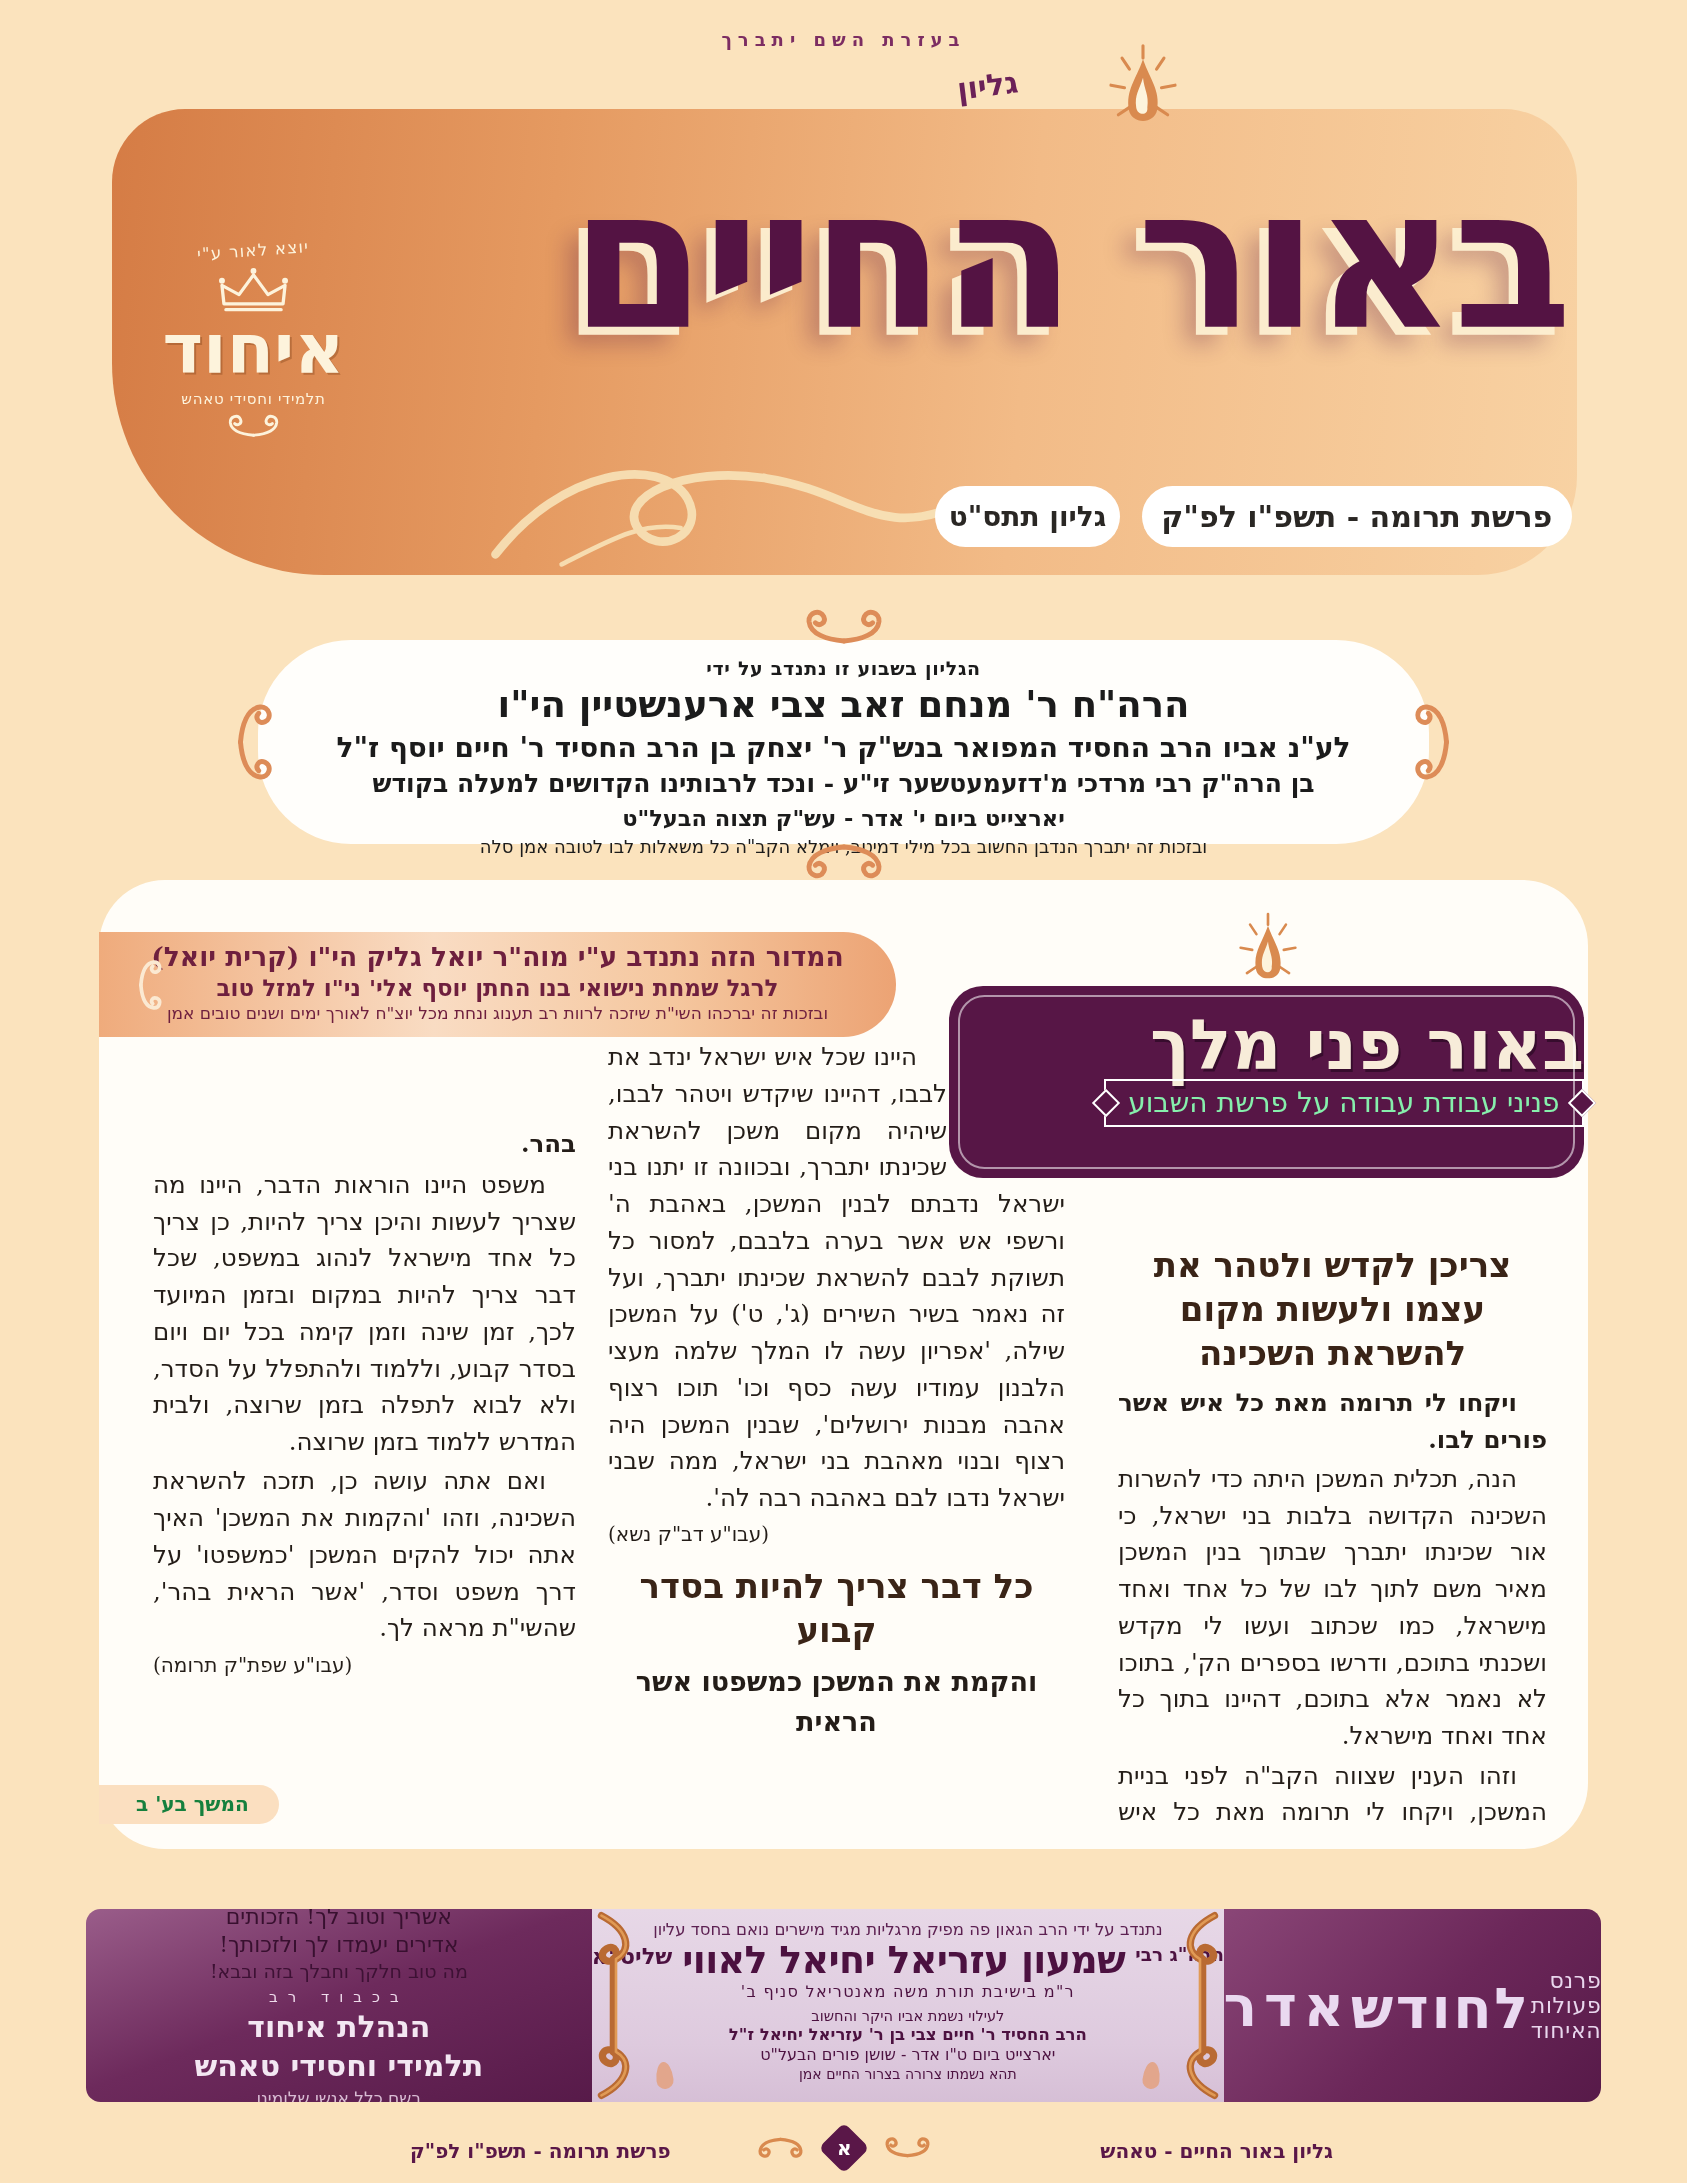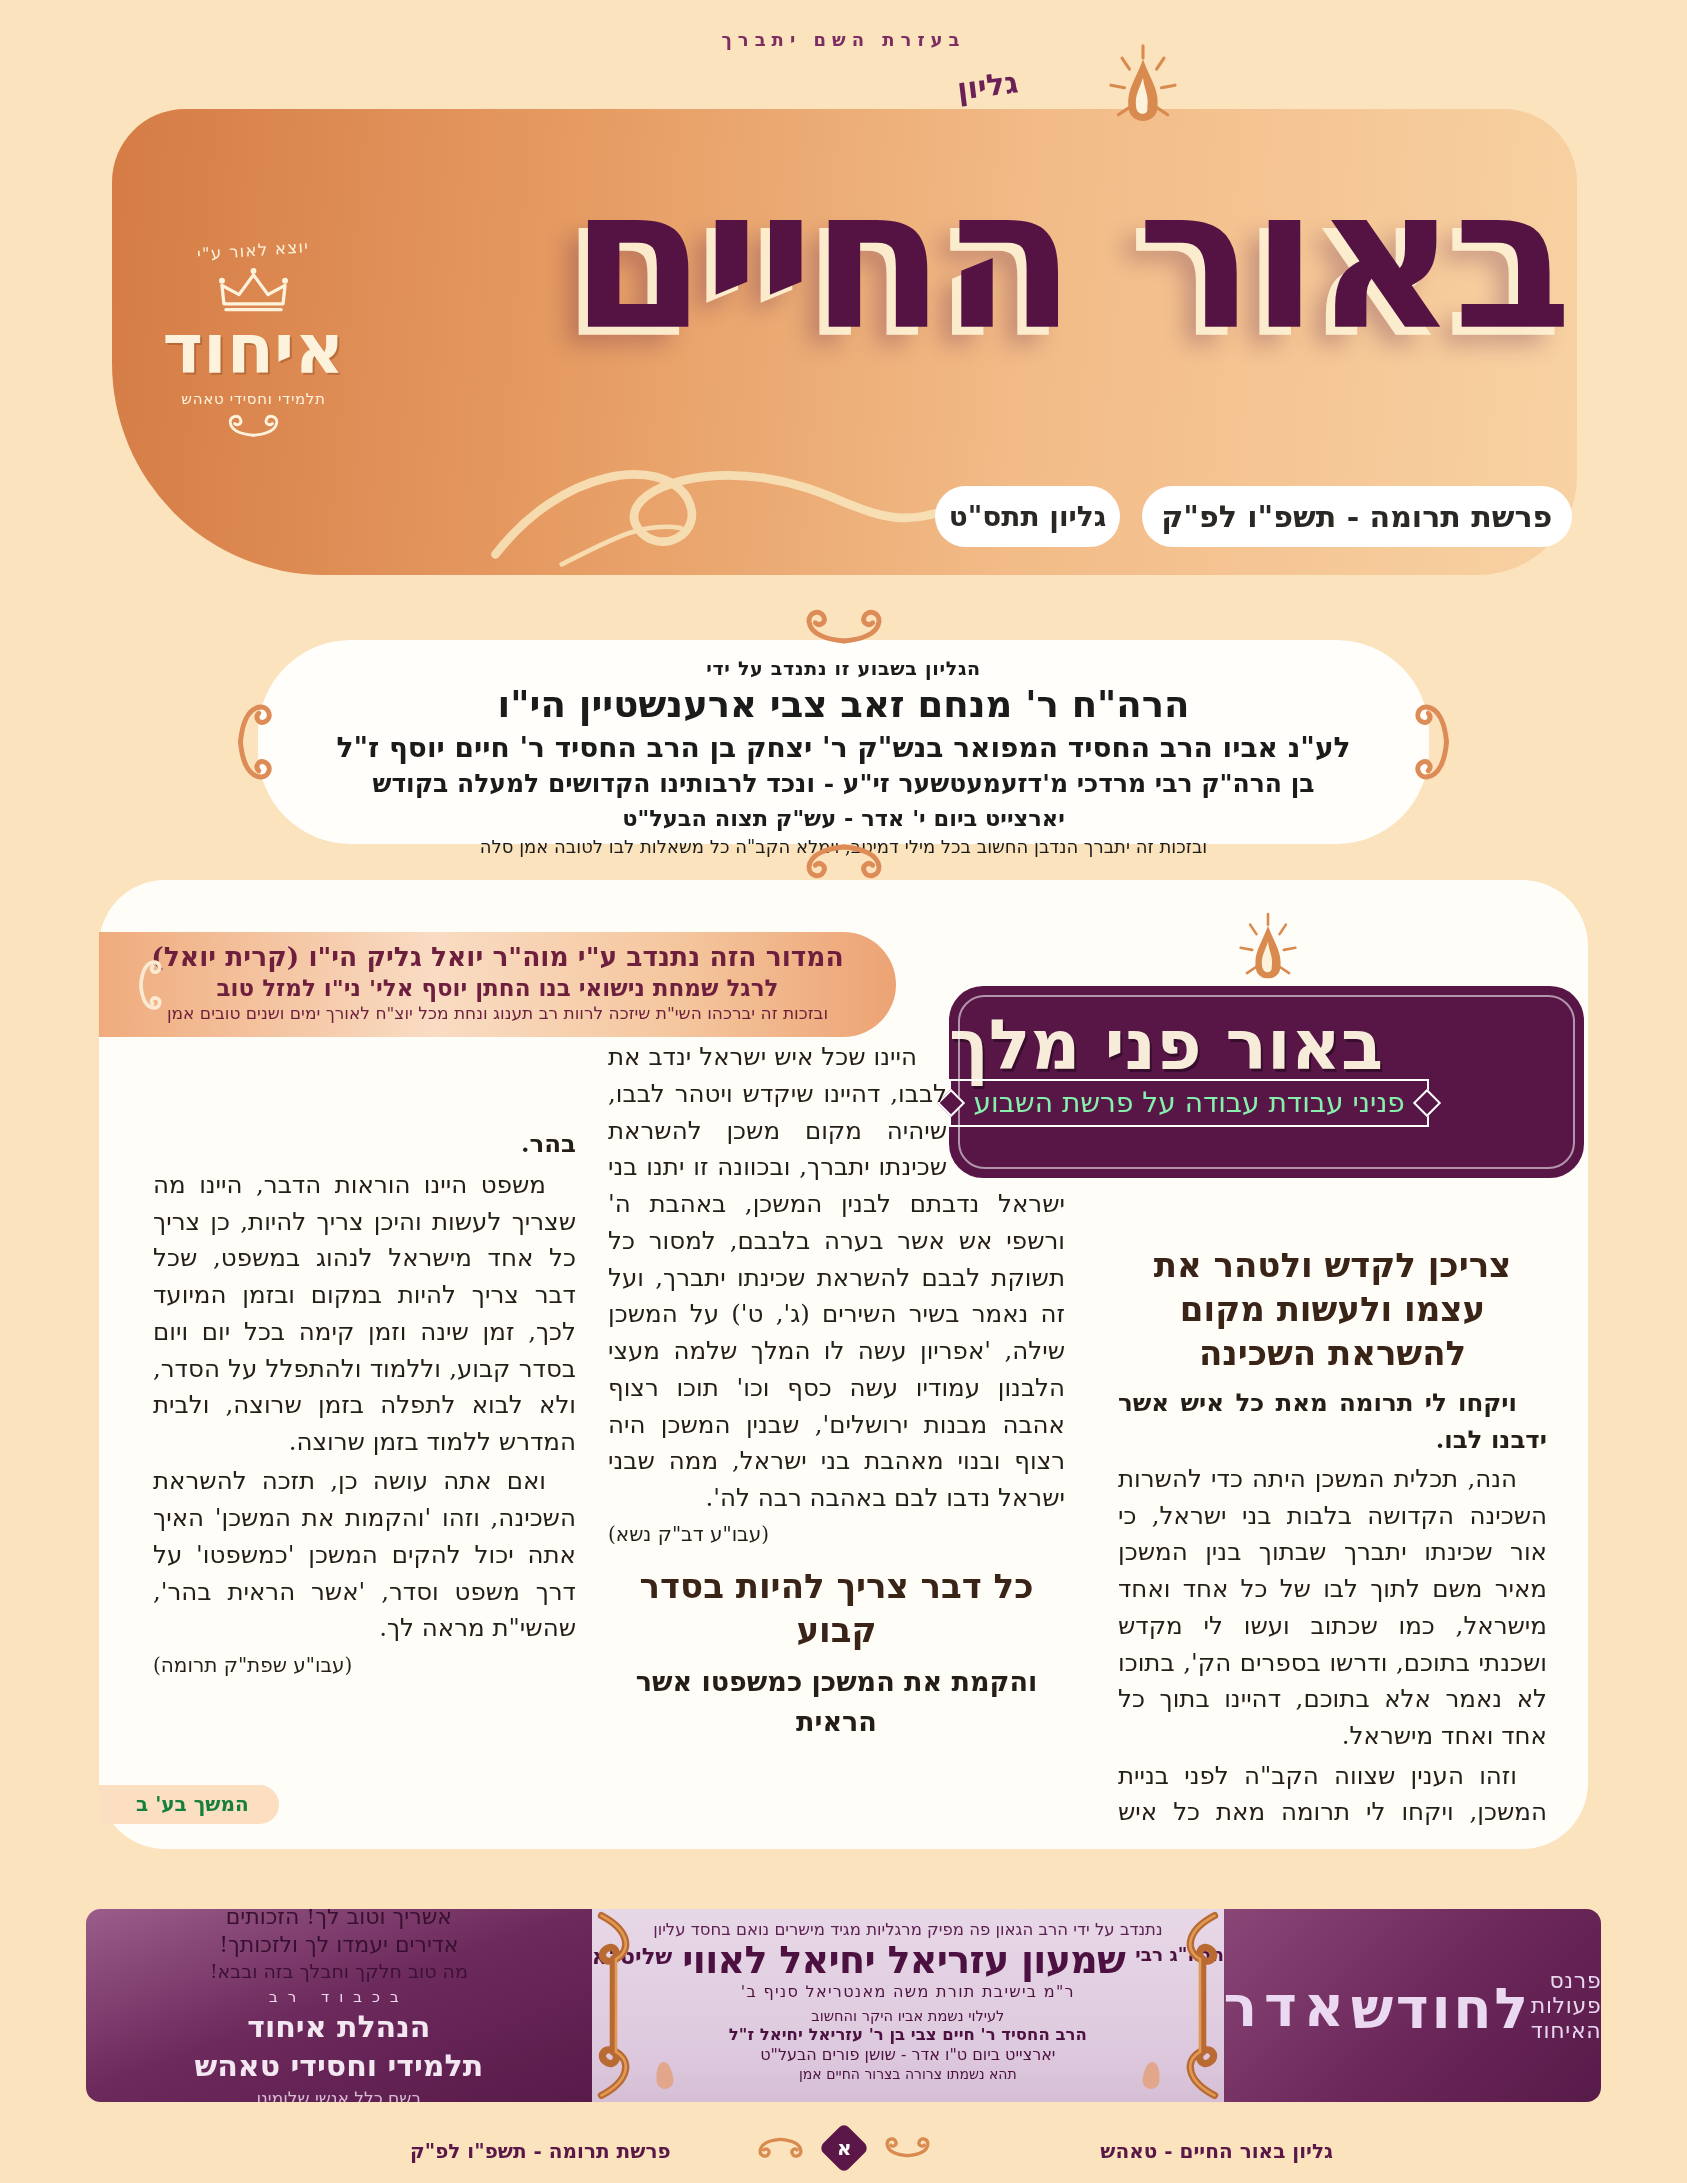--- a/index.html
+++ b/index.html
@@ -89,21 +89,21 @@
     text-align:center; color:#6e1f3e; padding-top:9.3px;
   }
   .sponsor-l1 { font-size:26.5px; font-weight:bold; }
   .sponsor-l2 { font-size:23px; font-weight:bold; margin-top:1.3px; }
   .sponsor-l3 { font-size:17px; margin-top:2.6px; }
   .sponsor-orn { position:absolute; left:18.5px; top:50%; transform:translateY(-50%) rotate(90deg); width:64px; height:28px; color:#fbe9d2; }
 
   
   .section-box {
     position:absolute; left:850px; top:106px; width:635px; height:192px;
-    background:#571646; border-radius:34px; text-align:left;
+    background:#571646; border-radius:34px; text-align:right;
   }
   .section-box::before {
     content:""; position:absolute; inset:9.3px; border:2px solid rgba(255,255,255,.55);
     border-radius:26.5px; pointer-events:none;
   }
   .section-flame { position:absolute; left:1137px; top:32px; width:64px; height:79px; }
   .section-title {
     font-size:69px; font-weight:bold; color:#f7ecd9; line-height:1;
     margin-top:24px; text-shadow:2px 2.6px 0 rgba(30,5,25,.55);
   }
@@ -321,21 +321,21 @@
     <path d="M60 26 C 48 60, 32 76, 37 108 C 41 132, 79 132, 83 108 C 88 76, 72 60, 60 26 Z" fill="#d98a4f"></path>
     <path d="M60 56 C 54 76, 46 84, 49 104 C 51 118, 69 118, 67 104 C 70 84, 62 76, 60 56 Z" fill="#fdf3dc"></path>
   </svg>
   <div class="section-box">
     <div class="section-title">באור פני מלך</div>
     <div class="section-subtitle">פניני עבודת עבודה על פרשת השבוע</div>
   </div>
 
   <div class="col col-right">
     <h3 class="headline headline-first">צריכן לקדש ולטהר את עצמו ולעשות מקום להשראת השכינה</h3>
-    <p class="body lead">ויקחו לי תרומה מאת כל איש אשר ידבנו לבו.</p>
+    <p class="body lead">ויקחו לי תרומה מאת כל איש אשר פורים לבו.</p>
     <p class="body">הנה, תכלית המשכן היתה כדי להשרות השכינה הקדושה בלבות בני ישראל, כי אור שכינתו יתברך שבתוך בנין המשכן מאיר משם לתוך לבו של כל אחד ואחד מישראל, כמו שכתוב ועשו לי מקדש ושכנתי בתוכם, ודרשו בספרים הק', בתוכו לא נאמר אלא בתוכם, דהיינו בתוך כל אחד ואחד מישראל.</p>
     <p class="body">וזהו הענין שצווה הקב"ה לפני בניית המשכן, ויקחו לי תרומה מאת כל איש אשר 'ידבנו לבו',</p>
   </div>
 
   <div class="col col-middle">
     <div class="spacer-purple"></div>
     <p class="body">היינו שכל איש ישראל ינדב את לבבו, דהיינו שיקדש ויטהר לבבו, שיהיה מקום משכן להשראת שכינתו יתברך, ובכוונה זו יתנו בני ישראל נדבתם לבנין המשכן, באהבת ה' ורשפי אש אשר בערה בלבבם, למסור כל תשוקת לבבם להשראת שכינתו יתברך, ועל זה נאמר בשיר השירים (ג', ט') על המשכן שילה, 'אפריון עשה לו המלך שלמה מעצי הלבנון עמודיו עשה כסף וכו' תוכו רצוף אהבה מבנות ירושלים', שבנין המשכן היה רצוף ובנוי מאהבת בני ישראל, ממה שבני ישראל נדבו לבם באהבה רבה לה'.</p>
     <p class="source">(עבו"ע דב"ק נשא)</p>
     <h3 class="headline">כל דבר צריך להיות בסדר קבוע</h3>
     <p class="lead-center">והקמת את המשכן כמשפטו אשר הראית</p>

